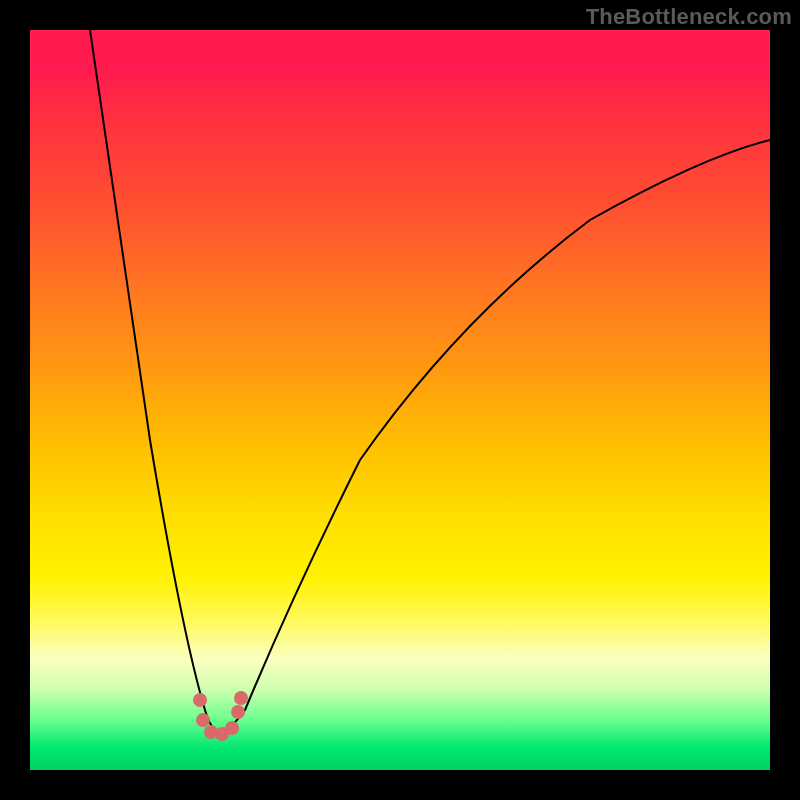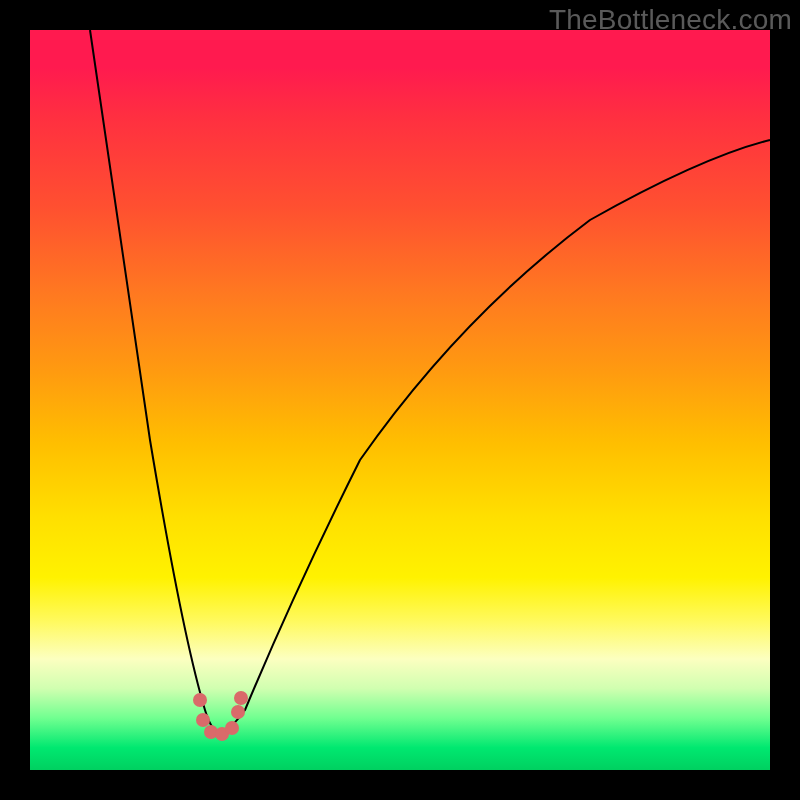--- a/index.html
+++ b/index.html
@@ -32,22 +32,22 @@
       #d0ffb0 89%,
       #70ff90 93%,
       #00e870 97%,
       #00d060 100%);
   }
   .watermark {
     position: absolute;
     top: 4px;
     right: 8px;
     color: #5a5a5a;
-    font-size: 28px;
-    font-weight: 400;
+    font-size: 22px;
+    font-weight: 700;
     letter-spacing: 0.2px;
     z-index: 20;
     user-select: none;
   }
   svg.curve {
     position: absolute;
     left: 0;
     top: 0;
     width: 740px;
     height: 740px;

